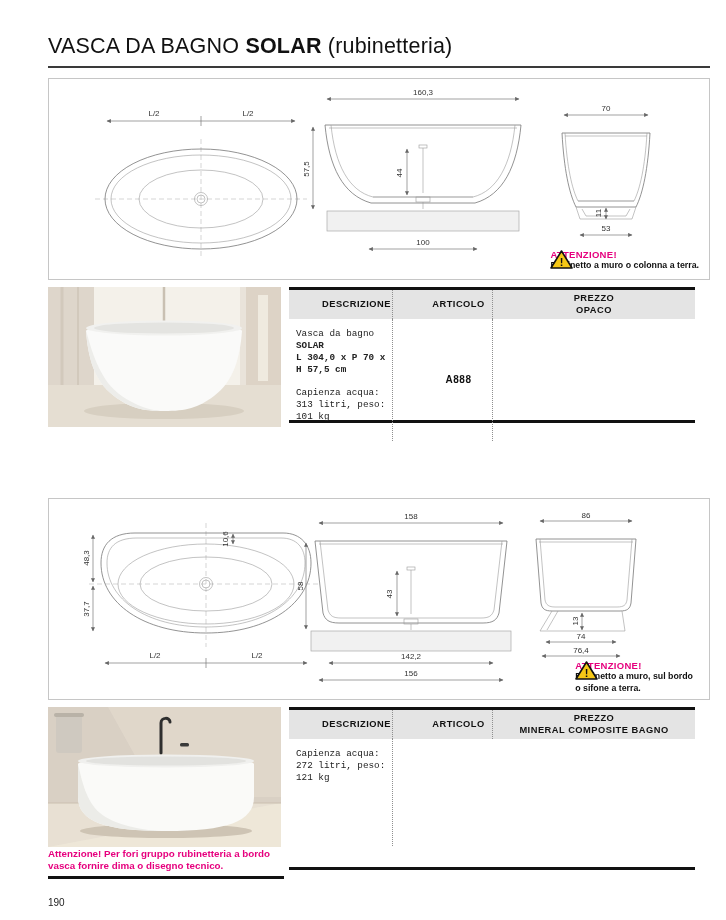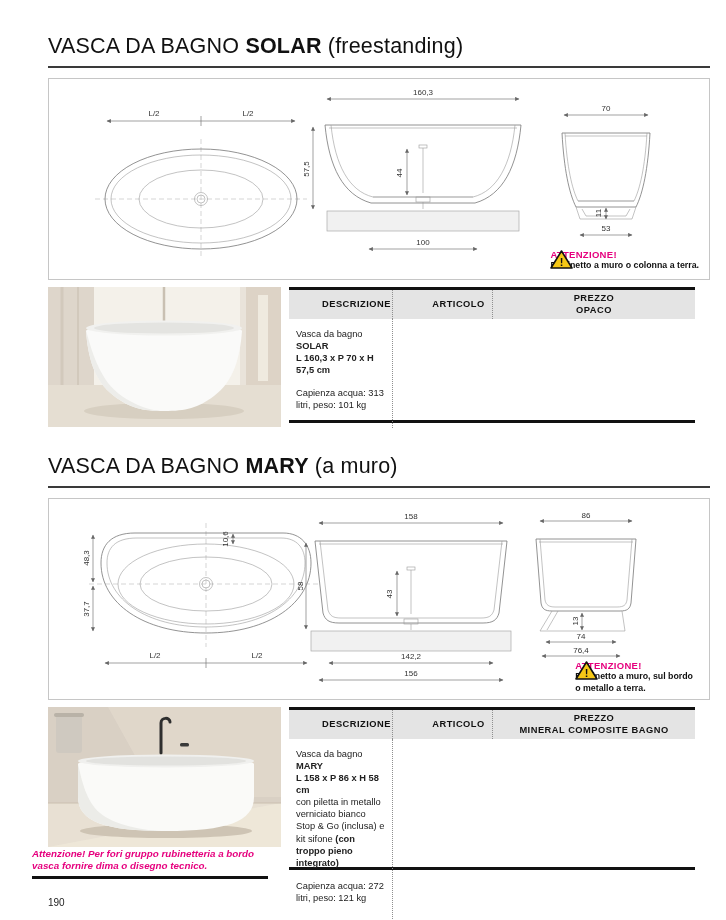--- a/index.html
+++ b/index.html
@@ -24,32 +24,32 @@
   
   .photo{position:absolute;left:48px;width:233px;height:140px;overflow:hidden;}
   .photo svg{display:block;}
   
   .ptable{position:absolute;left:289px;width:406px;border-top:3px solid #111;border-bottom:3px solid #111;display:grid;grid-template-columns:104px 100px 1fr;box-sizing:border-box;}
   .t1{top:287px;height:136px;grid-template-rows:29px 1fr;}
   .t2{top:707px;height:163px;grid-template-rows:29px 1fr 21px;}
   .hcell{background:#e4e4e4;display:flex;flex-direction:column;align-items:center;justify-content:center;font-size:9.3px;font-weight:700;letter-spacing:.5px;color:#111;text-align:center;line-height:1.25;}
   .sep{border-right:1px dotted #8f8f8f;padding-left:32px;}
   .bcell{font-size:9.3px;line-height:1.3;color:#222;padding:9px 6px 6px 7px;}
-  .bcell p{margin:0 0 11px 0;}
+  .bcell p{margin:0 0 11px 0;font-family:Liberation Mono, monospace;}
   .art{display:flex;align-items:center;justify-content:center;font-weight:700;font-size:10px;letter-spacing:.5px;color:#111;}
   
-  .note{position:absolute;left:32px;top:848px;width:236px;color:#e6007e;font-weight:700;font-size:9.8px;line-height:1.18;padding-bottom:5px;border-bottom:3px solid #111;font-style:italic;}
+  .note{position:absolute;left:48px;top:848px;width:236px;color:#e6007e;font-weight:700;font-size:9.8px;line-height:1.18;padding-bottom:5px;border-bottom:3px solid #111;}
   .pagenum{position:absolute;left:48px;top:897px;font-size:10px;color:#222;}
 </style>
 </head>
 <body>
 
 <div class="page abs" style="inset:0;">
 
-  <h1 class="sec-title" style="top:34px;"><span>VASCA DA BAGNO </span><b>SOLAR</b><span> (freestanding)</span></h1>
+  <h1 class="sec-title" style="top:34px;"><span>VASCA DA BAGNO </span><b>SOLAR</b><span> (rubinetteria)</span></h1>
 
   <div class="drawbox" style="top:78px;">
 
     <svg style="left:32px;top:8px;" width="240" height="186" viewBox="0 0 240 186">
       <defs>
           <marker id="m1" markerWidth="7" markerHeight="7" refX="5.5" refY="3" orient="auto-start-reverse">
             <path d="M0,0 L6,3 L0,6 Z" fill="#666"></path>
           </marker>
         </defs>
       <line class="dash" x1="14" y1="112" x2="226" y2="112"></line>
@@ -148,27 +148,27 @@
         <span>DESCRIZIONE</span>
       </div>
     <div class="hcell sep">
         <span>ARTICOLO</span>
       </div>
     <div class="hcell">
         <span>PREZZO</span>
         <span>OPACO</span>
       </div>
     <div class="bcell sep">
-      <p><span>Vasca da bagno </span><b>SOLAR</b><br><b>L 160,3 x P 70 x H 57,5 cm</b><br></p>
+      <p><span>Vasca da bagno </span><b>SOLAR</b><br><b>L 304,0 x P 70 x H 57,5 cm</b><br></p>
       <p>Capienza acqua: 313 litri, peso: 101 kg</p>
     </div>
+    <div class="art sep">A888</div>
     <div></div>
   </div>
 
-  <h1 class="sec-title" style="top:454px;"><span>VASCA DA BAGNO </span><b>MARY</b><span> (a muro)</span></h1>
 
   <div class="drawbox" style="top:498px;">
 
     <svg style="left:36px;top:12px;" width="240" height="172" viewBox="0 0 240 172">
       <defs>
           <marker id="m4" markerWidth="7" markerHeight="7" refX="5.5" refY="3" orient="auto-start-reverse">
             <path d="M0,0 L6,3 L0,6 Z" fill="#666"></path>
           </marker>
         </defs>
       <line class="dash" x1="4" y1="73" x2="236" y2="73"></line>
@@ -241,21 +241,21 @@
     </svg>
 
     <div class="warn" style="right:14px;bottom:3px;">
       <svg width="23" height="21" viewBox="0 0 23 21">
         <polygon points="11.5,2 22,19 1,19" fill="#f5c816" stroke="#111" stroke-width="1.6" stroke-linejoin="round"></polygon>
         <text x="11.5" y="16.5" text-anchor="middle" font-size="11" font-weight="bold" fill="#111" font-family="Liberation Sans,sans-serif">!</text>
       </svg>
       <div>
         <div class="warn-title">ATTENZIONE!</div>
         <div class="warn-text">Rubinetto a muro, sul bordo</div>
-        <div class="warn-text">o metallo a terra.</div>
+        <div class="warn-text">o sifone a terra.</div>
       </div>
     </div>
   </div>
 
   <div class="photo" style="top:707px;">
     <svg width="233" height="140" viewBox="0 0 233 140">
       <rect x="0" y="0" width="233" height="140" fill="#d9d0c4"></rect>
       <polygon points="60,0 233,0 233,90 110,90" fill="#e2dacd" opacity="0.7"></polygon>
       <rect x="0" y="96" width="233" height="44" fill="#e8e0d3"></rect>
       <polygon points="0,140 233,96 233,140" fill="#efe8da" opacity="0.8"></polygon>
@@ -277,21 +277,20 @@
         <span>DESCRIZIONE</span>
       </div>
     <div class="hcell sep">
         <span>ARTICOLO</span>
       </div>
     <div class="hcell">
         <span>PREZZO</span>
         <span>MINERAL COMPOSITE BAGNO</span>
       </div>
     <div class="bcell sep">
-      <p><span>Vasca da bagno </span><b>MARY</b><br><b>L 158 x P 86 x H 58 cm</b><br><span>con piletta in metallo verniciato bianco Stop &amp; Go (inclusa) e kit sifone </span><b>(con troppo pieno integrato)</b></p>
       <p>Capienza acqua: 272 litri, peso: 121 kg</p>
     </div>
     <div></div>
 
   </div>
 
   <div class="note">Attenzione! Per fori gruppo rubinetteria a bordo vasca fornire dima o disegno tecnico.</div>
 
   <div class="pagenum">190</div>
 

